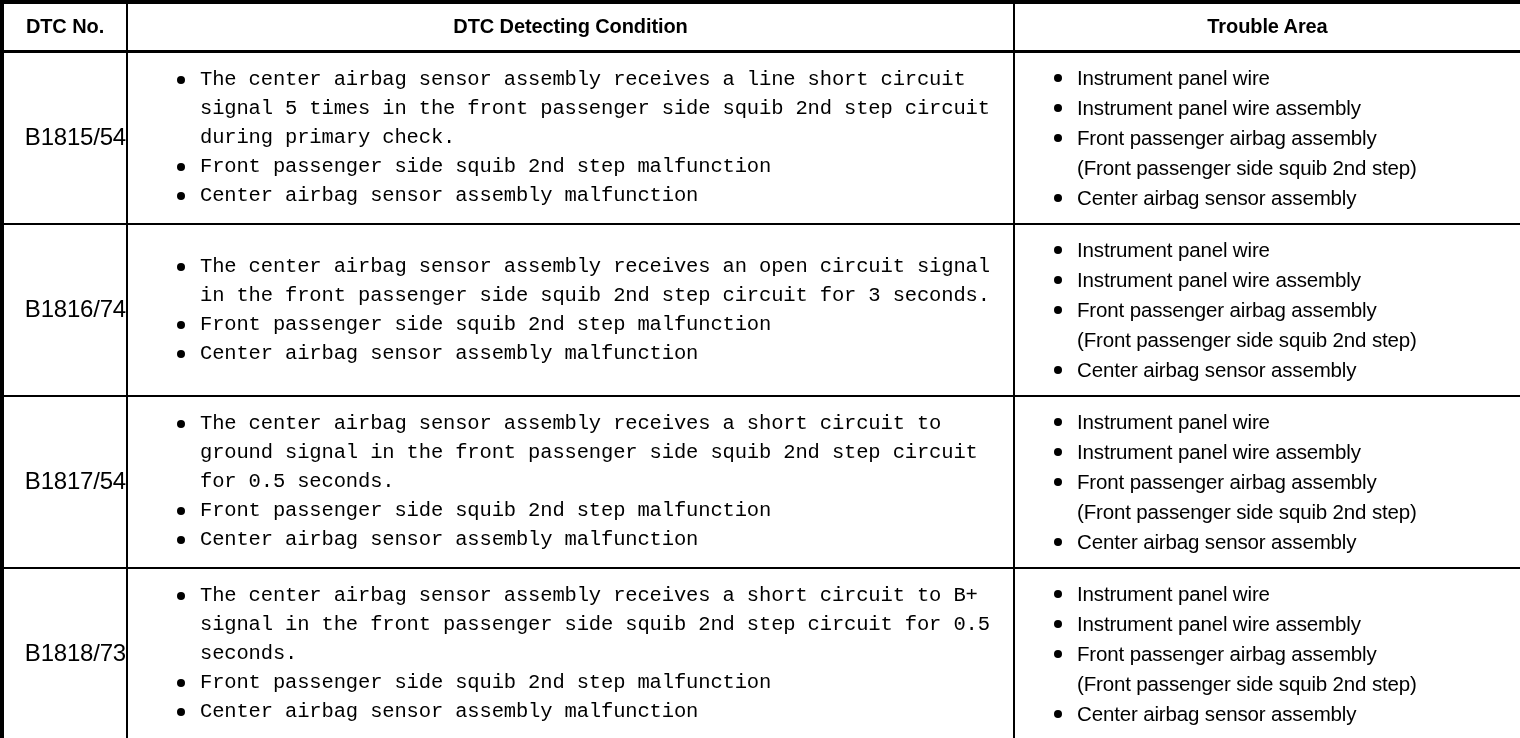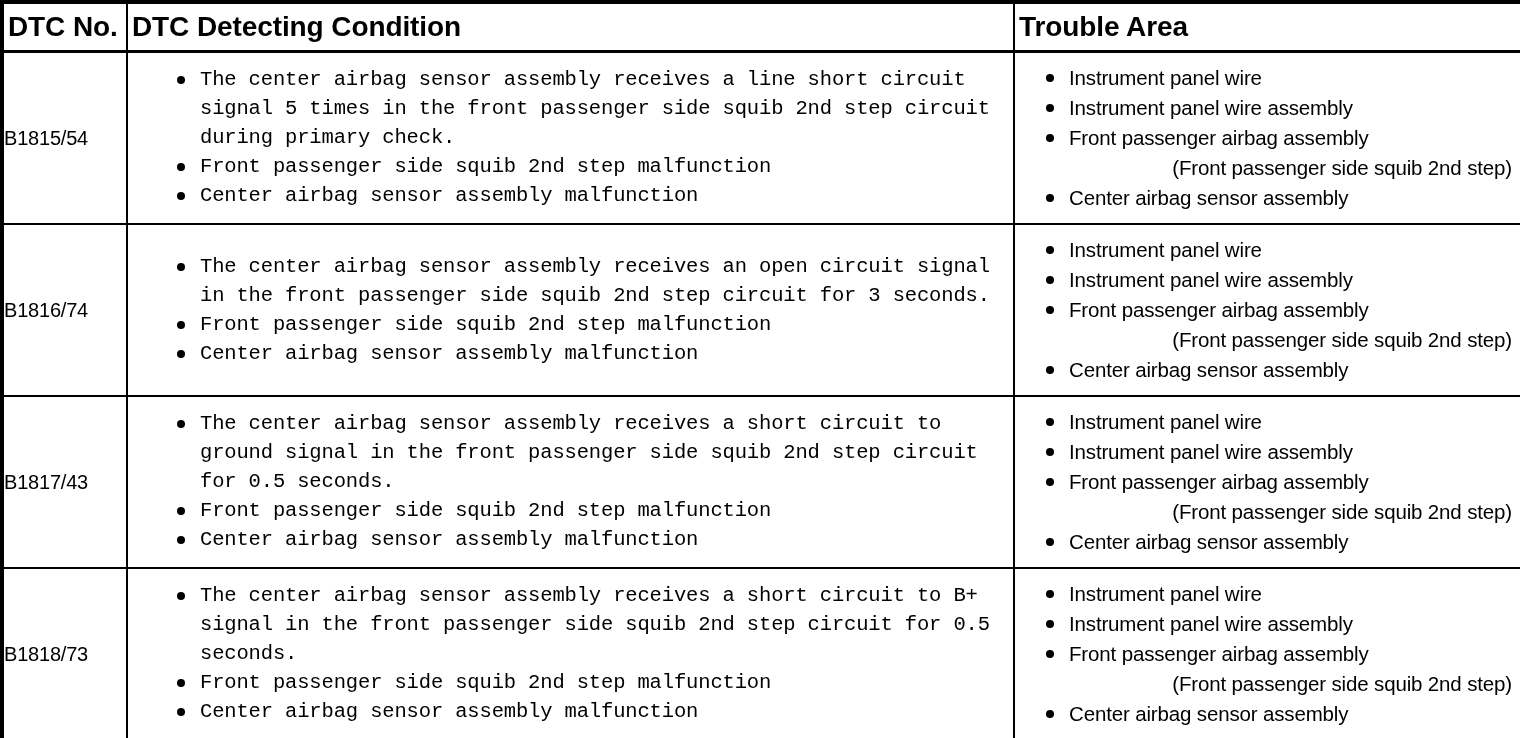--- a/index.html
+++ b/index.html
@@ -29,23 +29,23 @@
     box-sizing: border-box;
   }
 
   
   .hdr-row th {
     height: 49px;
     border-top: 4px solid #000;
     border-bottom: 3px solid #000;
     border-left: 2px solid #000;
     border-right: 2px solid #000;
-    font-size: 28px;
+    font-size: 20px;
     font-weight: bold;
-    text-align: left;
+    text-align: center;
     vertical-align: middle;
     padding: 0 4px;
     letter-spacing: -0.1px;
   }
   .hdr-row th.first { border-left: 4px solid #000; }
   .hdr-row th.last  { border-right: 4px solid #000; }
 
   
   .dtc-table td {
     border-left: 2px solid #000;
@@ -58,22 +58,22 @@
   .dtc-table td.last  { border-right: 4px solid #000; }
   .dtc-table tr.last-row td { border-bottom: 4px solid #000; }
 
   
   col.c-dtc { width: 125px; }
   col.c-cond { width: 887px; }
   col.c-area { width: 508px; }
 
   
   .dtc-no {
-    text-align: left;
-    font-size: 20px;
+    text-align: right;
+    font-size: 24px;
     line-height: 1.2;
     letter-spacing: -0.2px;
   }
 
   
   ul.blist {
     list-style: none;
     margin: 0;
     padding: 0;
   }
@@ -89,29 +89,28 @@
     position: absolute;
     left: 7px;
     top: 11px;
     width: 8px;
     height: 8px;
     background: #000;
     border-radius: 50%;
   }
   ul.blist > li .cont {
     display: block;
-    text-align: right;
   }
 
   .cond-wrap {
     padding: 12px 10px 12px 42px;
     font-family: Liberation Mono, monospace;
   }
   .area-wrap {
-    padding: 10px 8px 10px 24px;
+    padding: 10px 8px 10px 32px;
   }
   .area-wrap ul.blist > li {
     line-height: 30px;
   }
 </style>
 </head>
 <body>
 
 <table class="dtc-table">
   <colgroup>
@@ -165,21 +164,21 @@
             <ul class="blist">
               <li><span>Instrument panel wire</span></li>
               <li><span>Instrument panel wire assembly</span></li>
               <li><span>Front passenger airbag assembly</span><span class="cont">(Front passenger side squib 2nd step)</span></li>
               <li><span>Center airbag sensor assembly</span></li>
             </ul>
           </div>
         </td>
       </tr>
       <tr>
-        <td class="first dtc-no"><span>B1817/43</span></td>
+        <td class="first dtc-no"><span>B1817/54</span></td>
         <td>
           <div class="cond-wrap">
             <ul class="blist">
               <li><span>The center airbag sensor assembly receives a short circuit to ground signal in the front passenger side squib 2nd step circuit for 0.5 seconds.</span></li>
               <li><span>Front passenger side squib 2nd step malfunction</span></li>
               <li><span>Center airbag sensor assembly malfunction</span></li>
             </ul>
           </div>
         </td>
         <td class="last">

